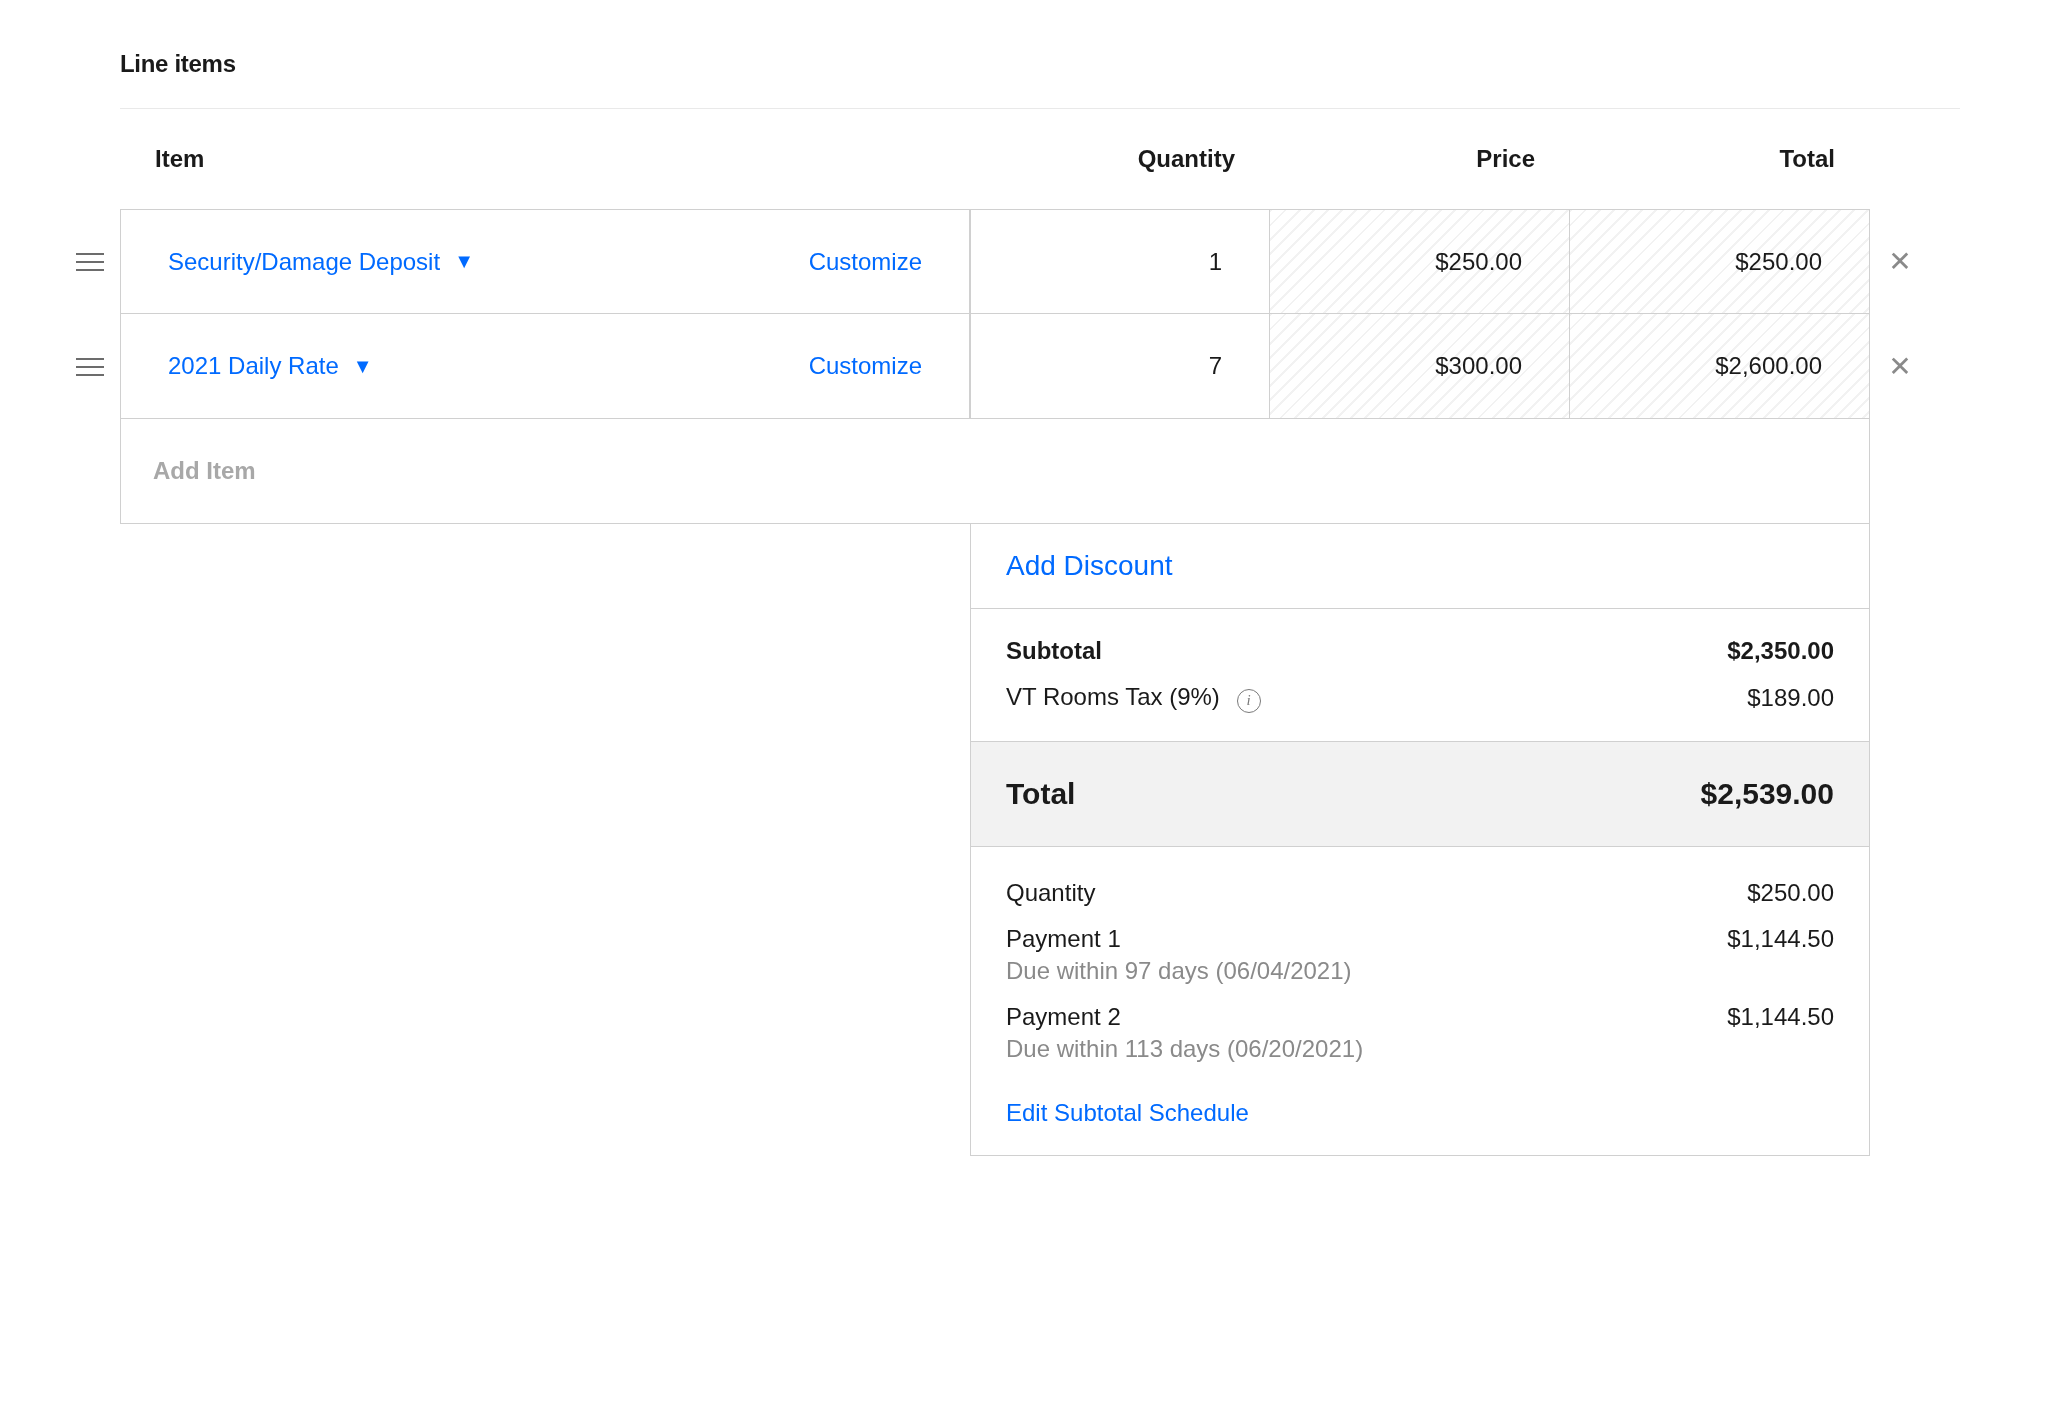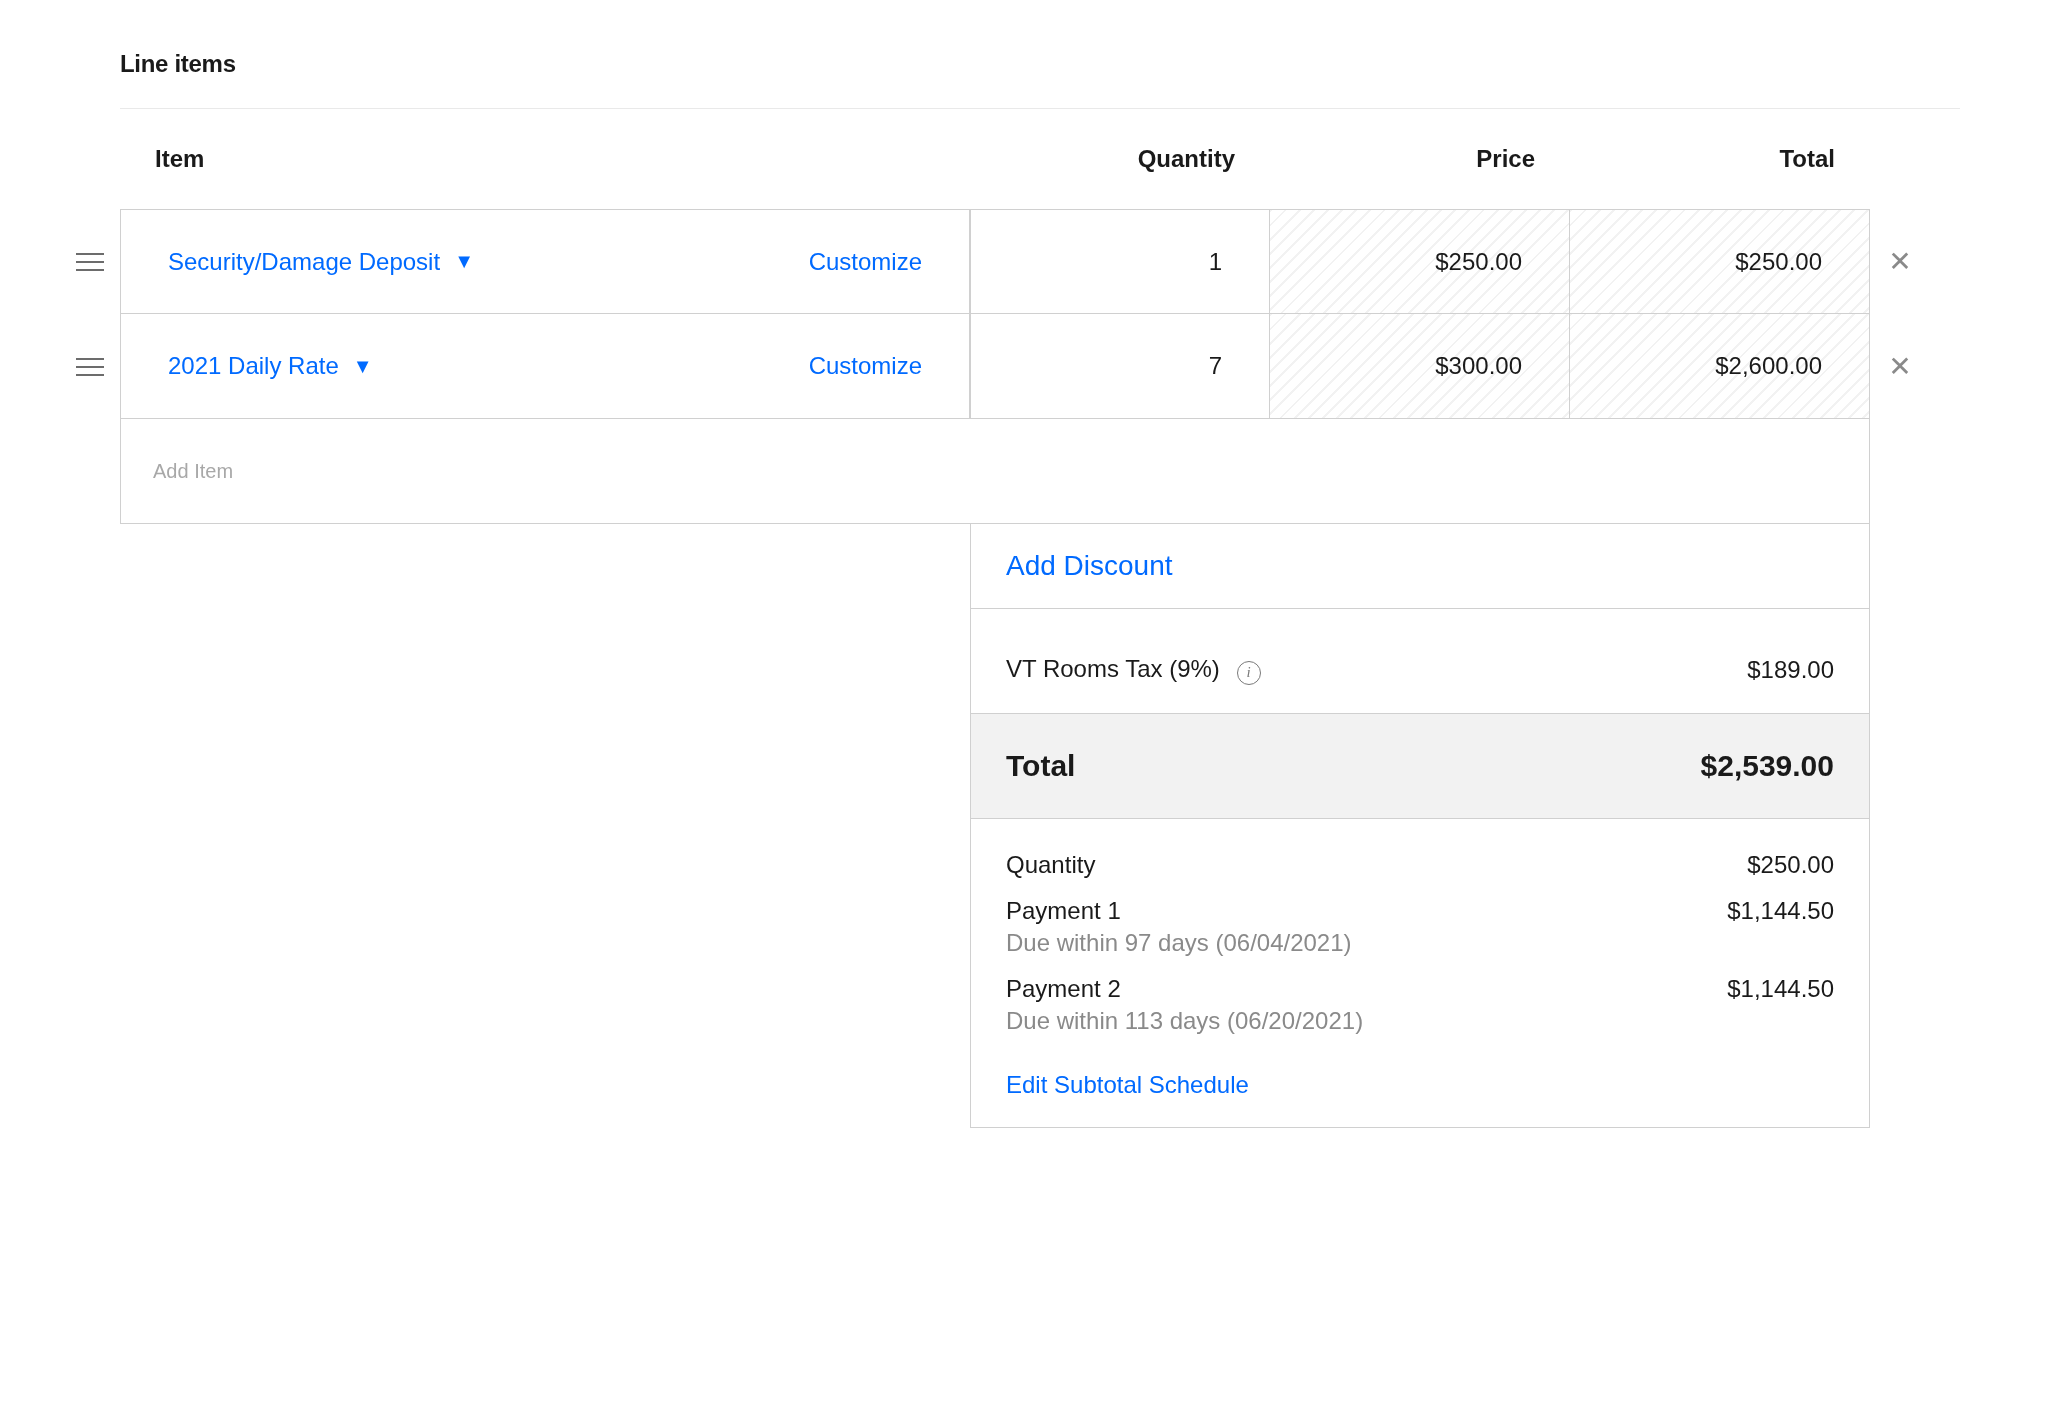--- a/index.html
+++ b/index.html
@@ -82,21 +82,21 @@
     display:grid;
     grid-template-columns: 60px 1750px 60px;
     height: 105px;
   }
   .additem-cell {
     border: 1px solid #d0d0d0;
     border-top: none;
     display:flex; align-items:center; padding:0 30px;
   }
   .additem-input {
-    border:none; outline:none; width:100%; font-size:20px; color:#3b82f6;
+    border:none; outline:none; width:100%; font-size:24px; color:#3b82f6;font-weight:bold;
   }
   .additem-input::placeholder { color:#a8a8a8; }
 
   
   .summary-wrap {
     display:grid;
     grid-template-columns: 60px 850px 900px 60px;
   }
   .summary-col { grid-column: 3 / 4; }
   .summary-row {
@@ -203,20 +203,24 @@
     <div class="summary-wrap">
       <div></div>
         <div></div>
       <div class="summary-col">
 
         <div class="summary-row add-discount-row first">
           <span class="link">Add Discount</span>
         </div>
 
         <div class="summary-row">
+          <div class="summary-line">
+            <span class="slabel">Subtotal</span>
+            <span class="sval">$2,350.00</span>
+          </div>
           <div class="tax-line">
             <span>
               <span>VT Rooms Tax (9%)</span>
               <span class="info-icon">i</span>
             </span>
             <span>$189.00</span>
           </div>
         </div>
 
         <div class="summary-row total-row">

